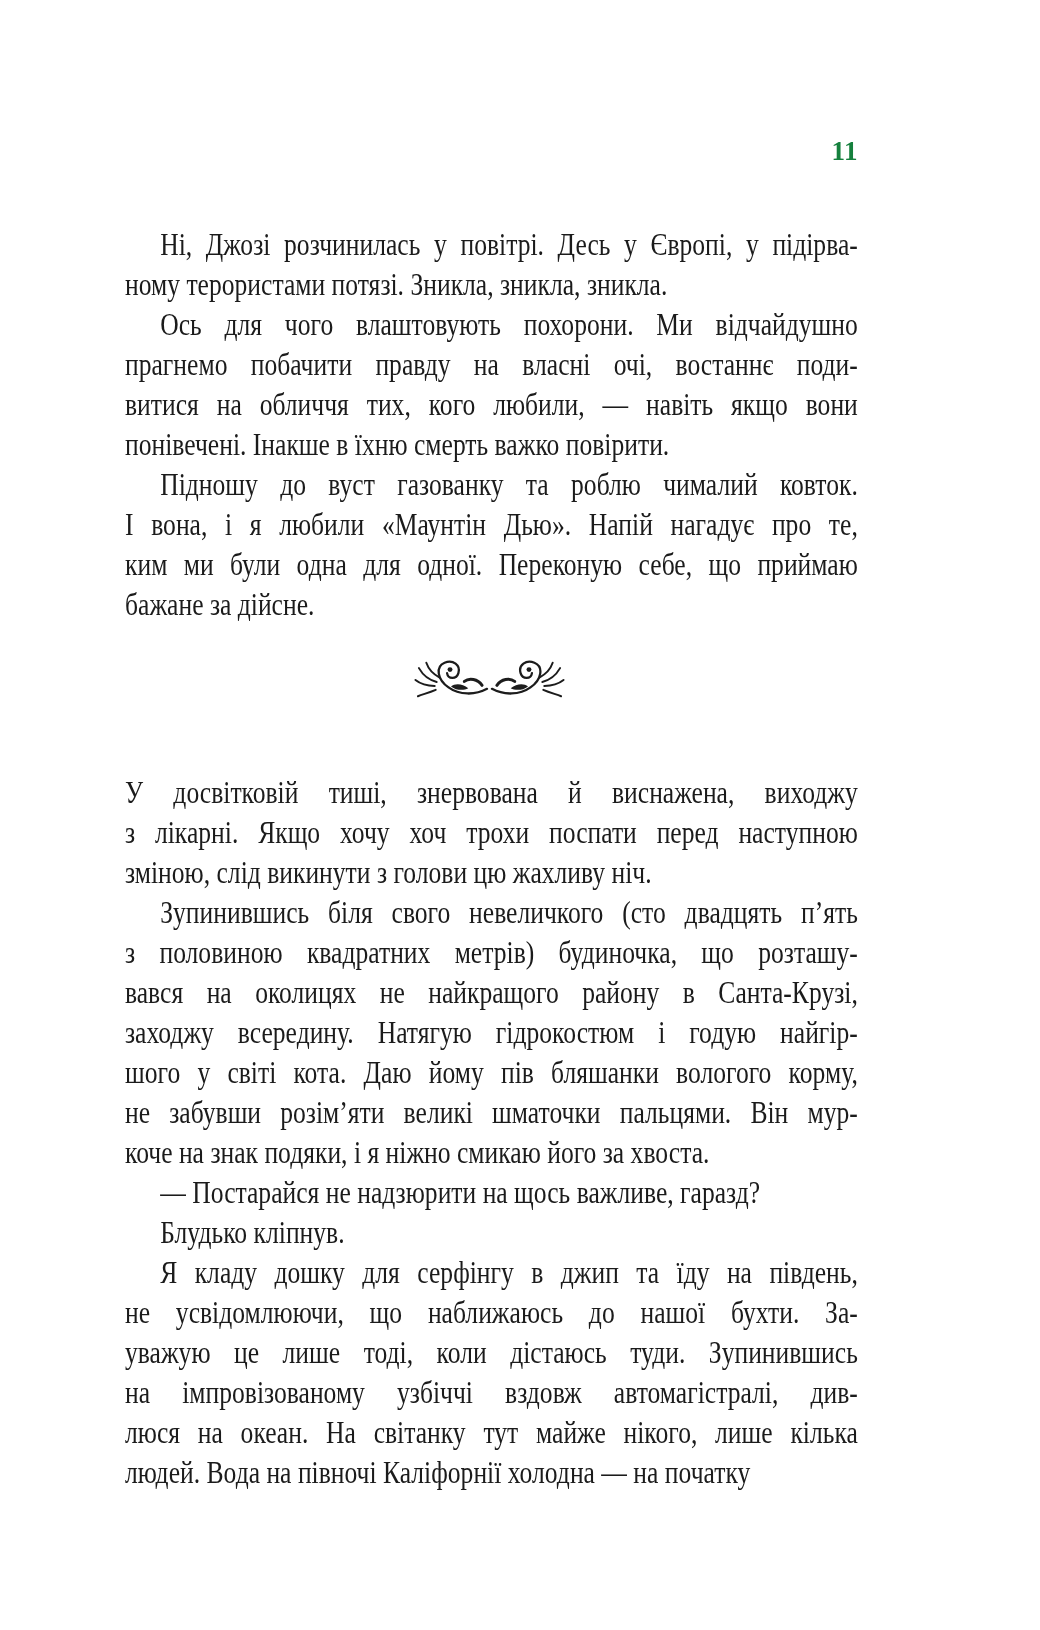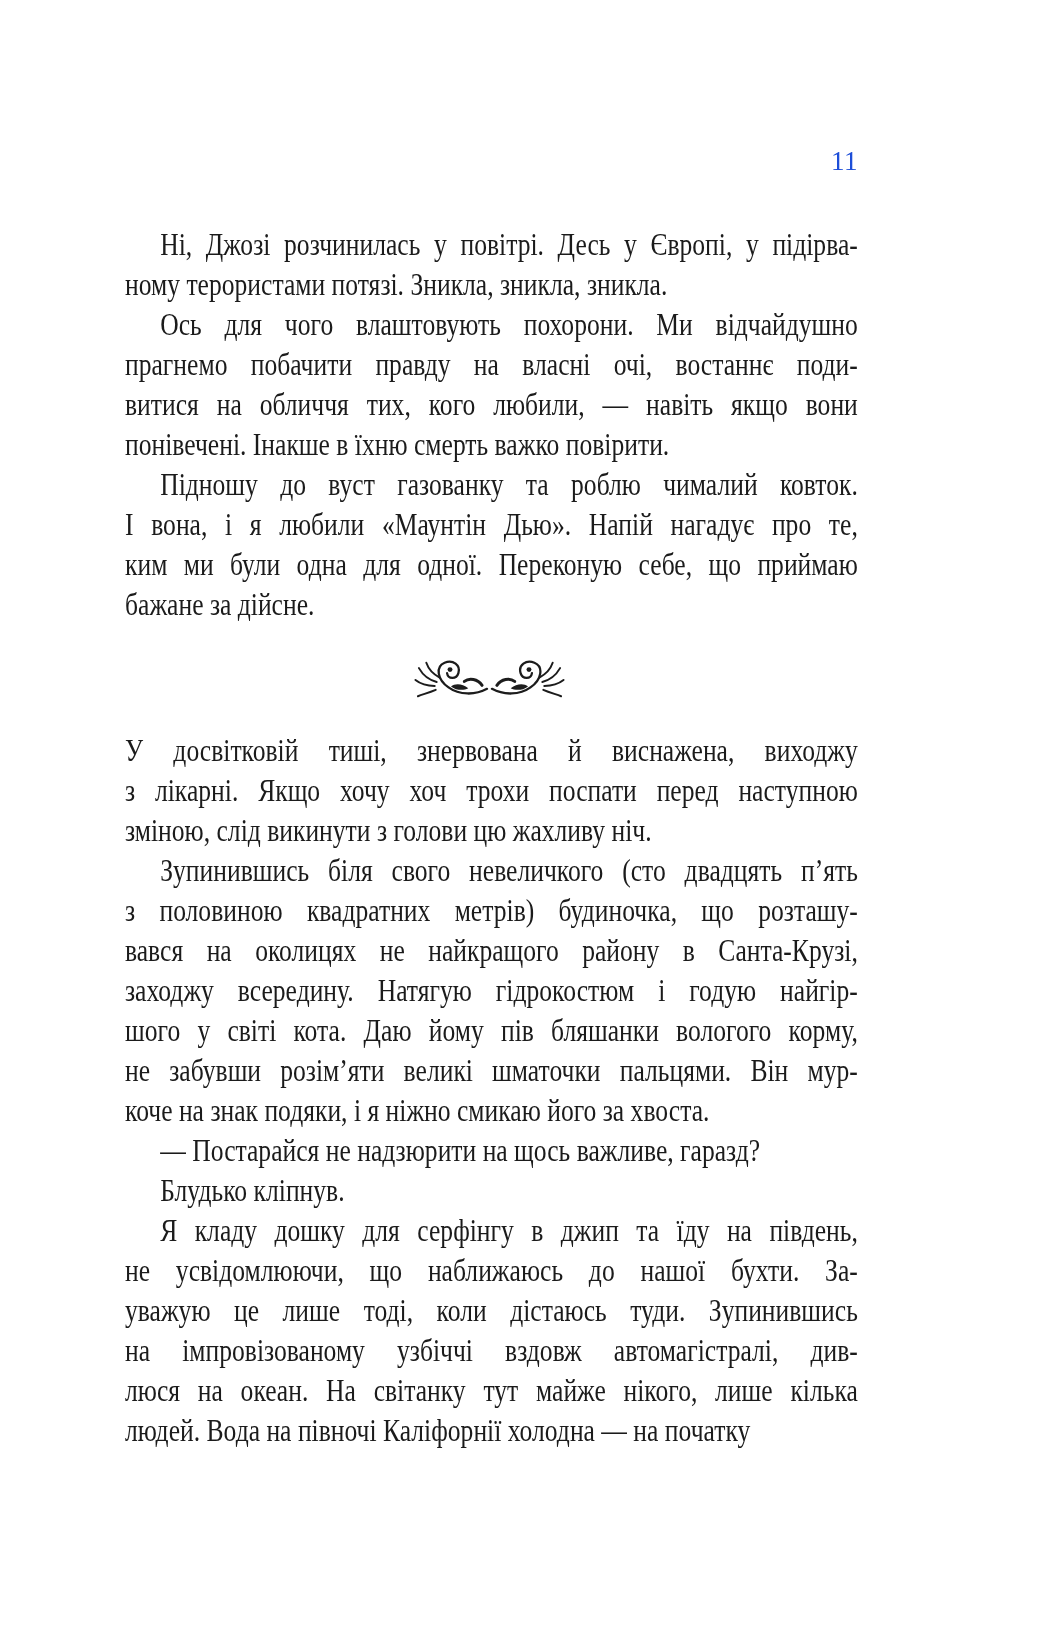--- a/index.html
+++ b/index.html
@@ -11,35 +11,35 @@
     position: relative;
     width: 1040px;
     height: 1630px;
     background: #ffffff;
     overflow: hidden;
     font-family: "Liberation Serif", "DejaVu Serif", serif;
     color: #1b1b1b;
   }
   .page-number {
     position: absolute;
-    top: 148px;
+    top: 138px;
     right: 182px;
     font-size: 27px;
-    font-weight: 400;
+    font-weight: 700;
     line-height: 1;
     letter-spacing: 0.5px;
-    color: #1d4ed8;
+    color: #15803d;
   }
   .text-block {
     position: absolute;
     left: 125px;
     width: 733px;
   }
   #section-1 { top: 224px; }
-  #section-2 { top: 730px; }
+  #section-2 { top: 772px; }
   
   .line {
     width: 916px;               
     transform: scaleX(0.8);
     transform-origin: 0 50%;
     height: 40px;
     line-height: 40px;
     font-size: 32px;
     text-align: justify;
     text-align-last: justify;

